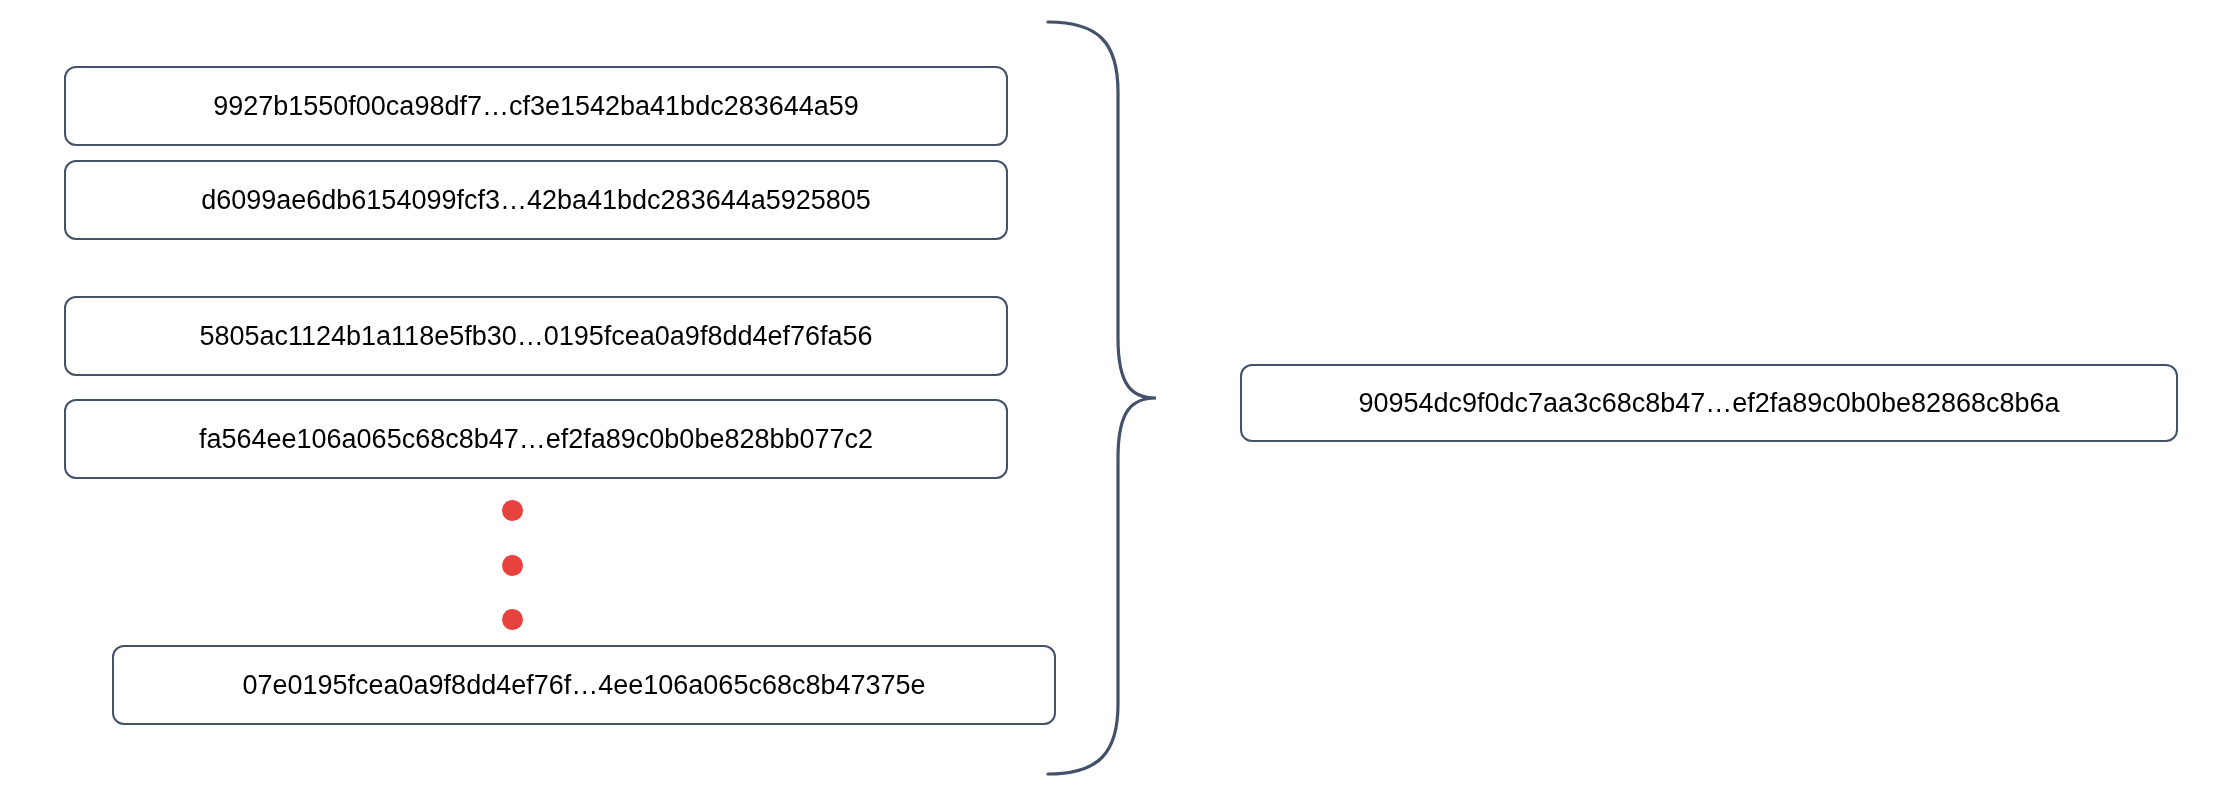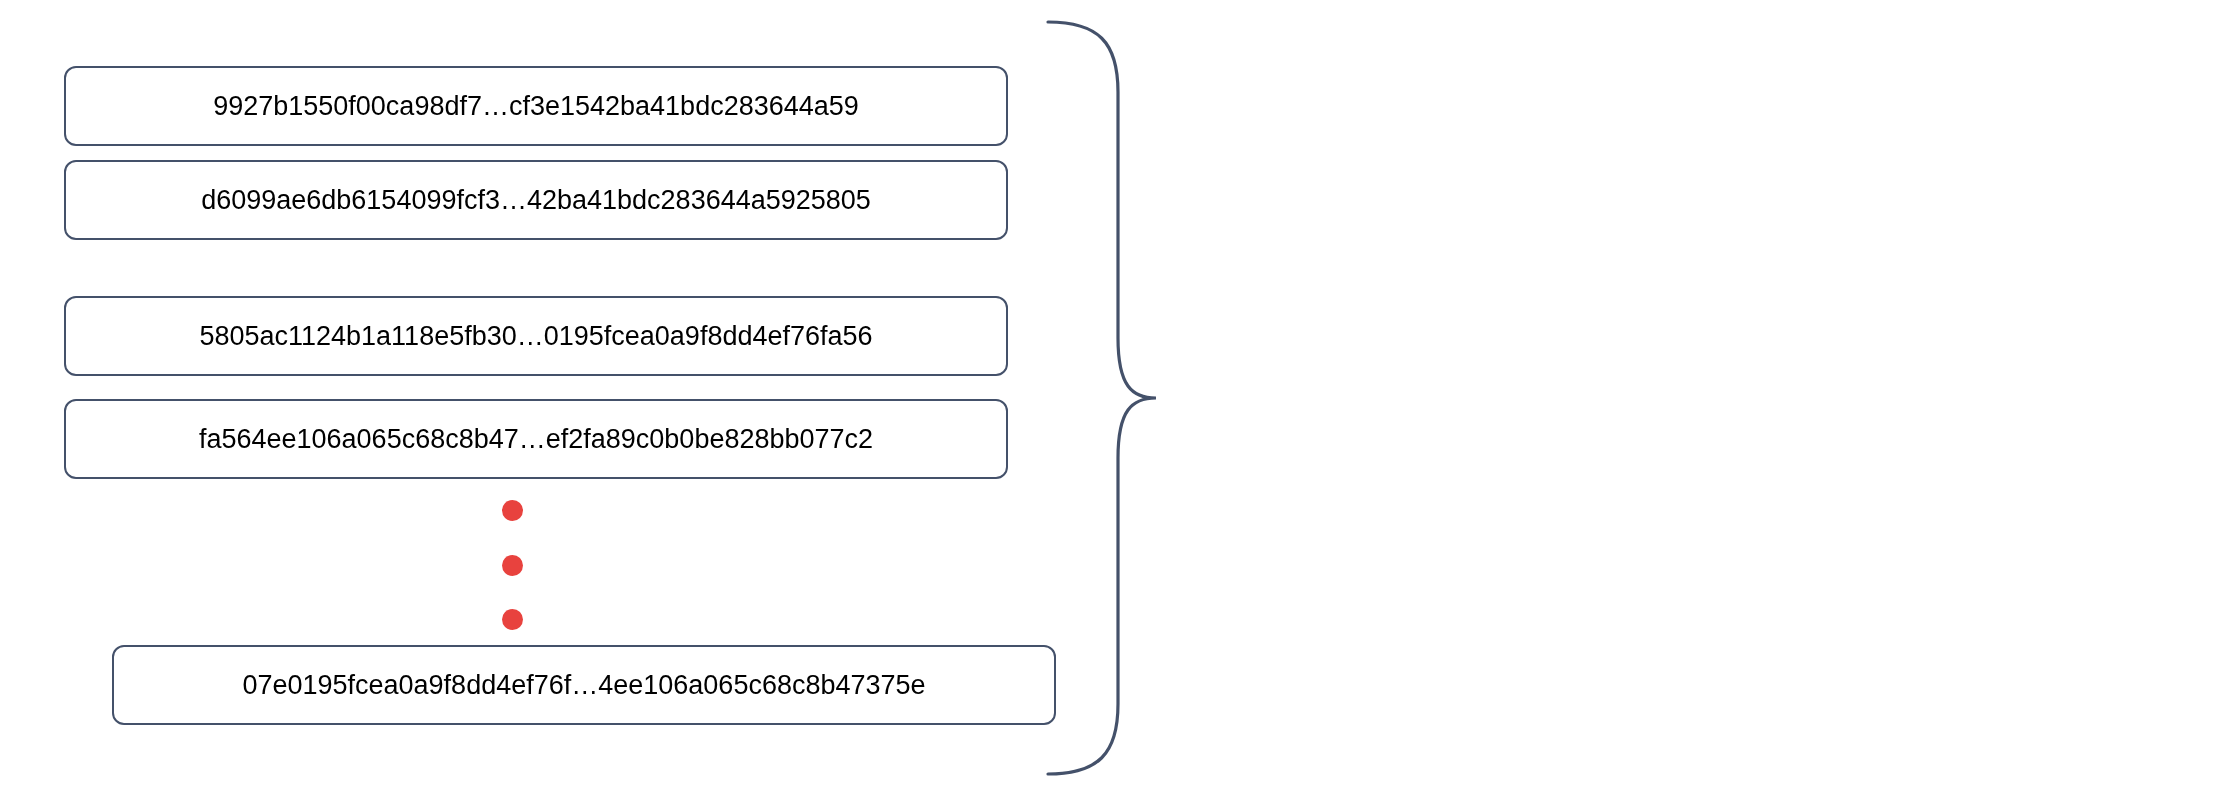--- a/index.html
+++ b/index.html
@@ -124,14 +124,17 @@
       <path d="M 6 4
                C 56 4, 76 24, 76 74
                L 76 320
                C 76 368, 90 380, 114 380
                C 90 380, 76 392, 76 440
                L 76 686
                C 76 736, 56 756, 6 756" stroke="#44516a" stroke-width="3.2" stroke-linecap="round" fill="none"></path>
     </svg>
   </div>
 
+  <div class="hash-box" id="box-result">
+    <span class="hash-text">90954dc9f0dc7aa3c68c8b47…ef2fa89c0b0be82868c8b6a</span>
+  </div>
 
 </div>
 
 </body></html>

